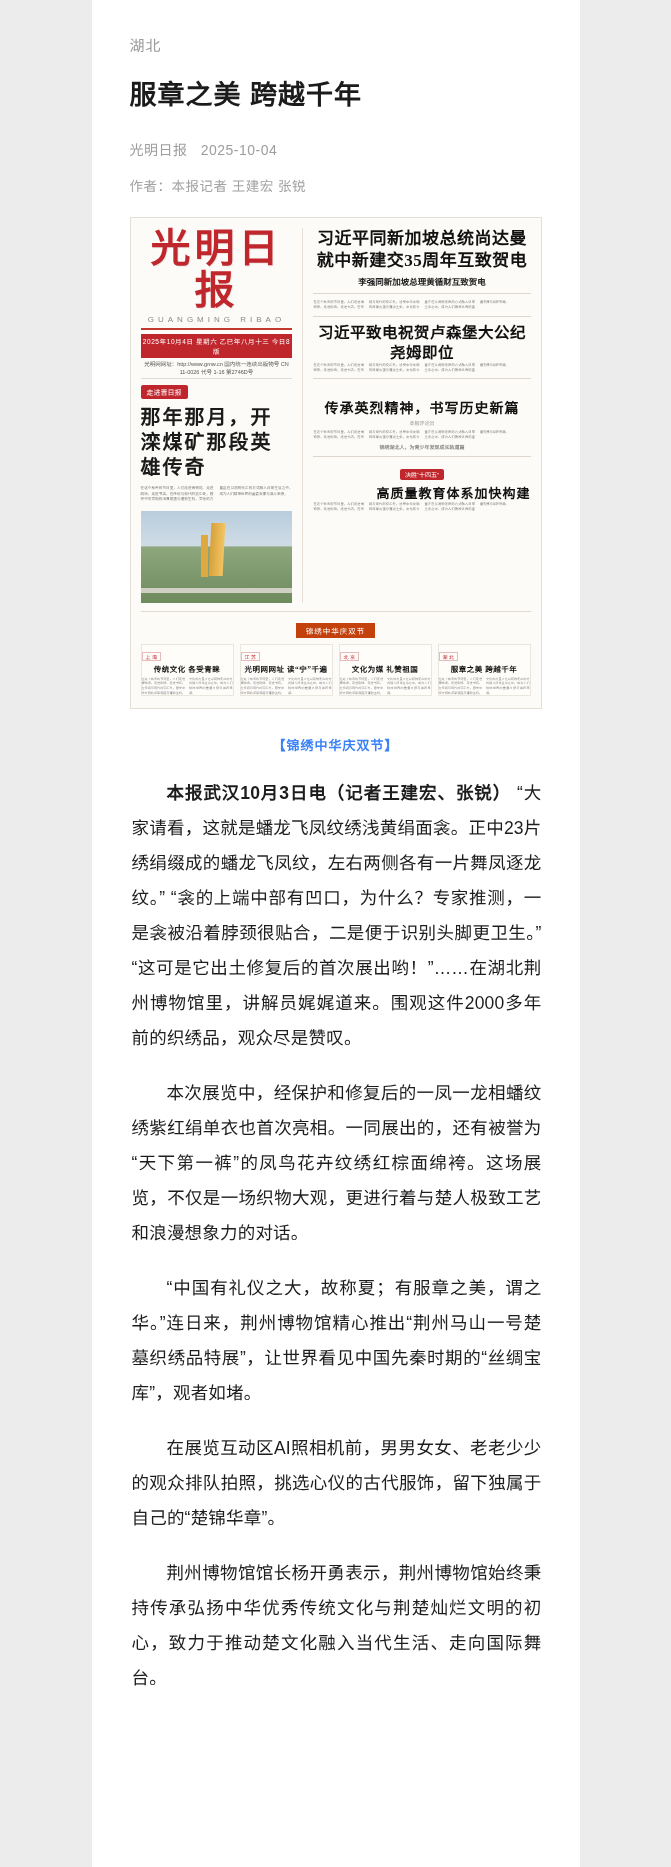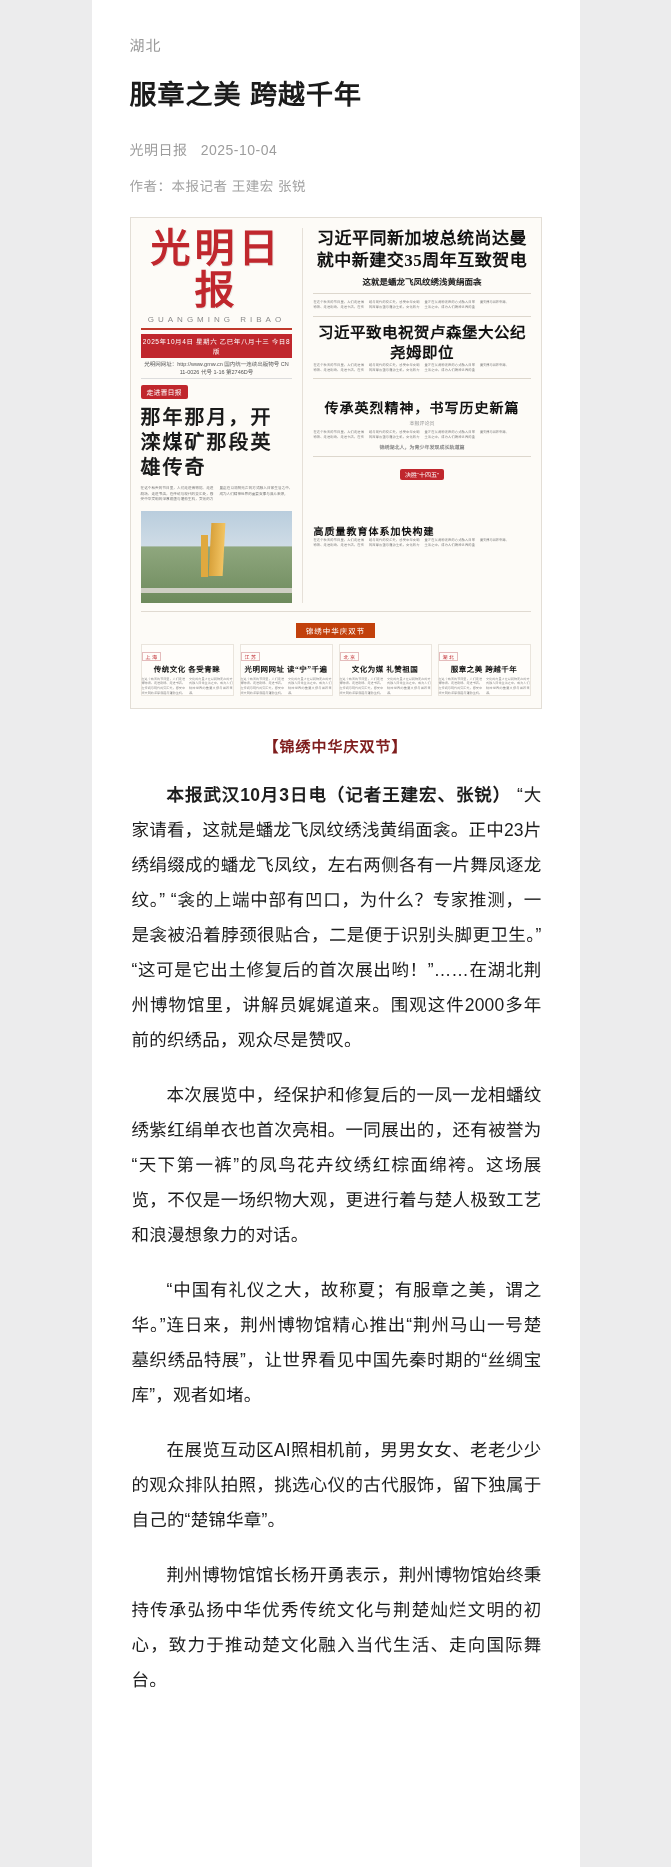--- a/index.html
+++ b/index.html
@@ -202,21 +202,21 @@
   .col4{
     column-count:4;column-gap:5px;font-size:3.2px;line-height:1.5;color:#7a7a7a;
     text-align:justify;word-break:break-all;
   }
   .tag-red{
     display:inline-block;background:#c0272d;color:#fff;font-size:6px;padding:1px 5px;
     border-radius:2px;margin-bottom:3px;
   }
   .nh4{
     font-family:"Liberation Serif","DejaVu Serif",serif;
-    font-weight:700;font-size:10px;color:#111;text-align:left;letter-spacing:1px;margin-top:40px;
+    font-weight:700;font-size:13px;color:#111;text-align:right;letter-spacing:1px;
   }
   .mini-caption{font-size:5px;color:#888;text-align:center;margin-top:3px;font-weight:700;}
   .paper-bottom{
     margin-top:8px;border-top:1px solid #e0dad1;padding-top:6px;
   }
   .ribbon{
     text-align:center;margin:2px 0 6px;
   }
   .ribbon span{
     background:#c2410c;color:#fff;font-size:7.5px;padding:2px 10px;letter-spacing:1px;
@@ -238,23 +238,23 @@
     letter-spacing:.5px;
   }
   .bcell .btext{
     font-size:3.1px;line-height:1.5;color:#8a8a8a;text-align:justify;word-break:break-all;
     column-count:2;column-gap:4px;
   }
 
   
   .section-title{
     text-align:center;
-    font-size:15px;
-    font-weight:700;
-    color:#7f1d1d;
+    font-size:13px;
+    font-weight:700;
+    color:#3b82f6;
     letter-spacing:1px;
     margin:26px 0 22px 0;
   }
   .para{
     font-size:17.5px;
     line-height:2.0;
     color:#1d1d1d;
     text-align:justify;
     margin:0 0 20px 2px;
     text-indent:2em;
@@ -299,21 +299,21 @@
           <div class="col-text">在这个秋天的节日里，人们走进博物馆、走进剧场、走进书店，在传统与现代的交汇处，感受中华文明的深厚底蕴与蓬勃生机，文化的力量正在以润物无声的方式融入日常生活之中，成为人们精神世界的重要支撑与滋养来源。</div>
           <div class="photo">
             <div class="tower"></div>
             <div class="tower2"></div>
             <div class="road"></div>
           </div>
         </div>
 
         <div class="news-col">
           <div class="nh1">习近平同新加坡总统尚达曼就中新建交35周年互致贺电</div>
-          <div class="nsub">这就是蟠龙飞凤纹绣浅黄绢面衾</div>
+          <div class="nsub">李强同新加坡总理黄循财互致贺电</div>
           <div class="rule"></div>
           <div class="col4">在这个秋天的节日里，人们走进博物馆、走进剧场、走进书店，在传统与现代的交汇处，感受中华文明的深厚底蕴与蓬勃生机，文化的力量正在以润物无声的方式融入日常生活之中，成为人们精神世界的重要支撑与滋养来源。</div>
           <div class="rule"></div>
           <div class="nh2">习近平致电祝贺卢森堡大公纪尧姆即位</div>
           <div class="col4">在这个秋天的节日里，人们走进博物馆、走进剧场、走进书店，在传统与现代的交汇处，感受中华文明的深厚底蕴与蓬勃生机，文化的力量正在以润物无声的方式融入日常生活之中，成为人们精神世界的重要支撑与滋养来源。</div>
           <div class="rule"></div>
           <div class="nh3">传承英烈精神，书写历史新篇</div>
           <div class="byline-mini">本报评论员</div>
           <div class="col4">在这个秋天的节日里，人们走进博物馆、走进剧场、走进书店，在传统与现代的交汇处，感受中华文明的深厚底蕴与蓬勃生机，文化的力量正在以润物无声的方式融入日常生活之中，成为人们精神世界的重要支撑与滋养来源。</div>
           <div class="mini-caption">锦绣湖北人，为青少年发现成长轨道篇</div>

